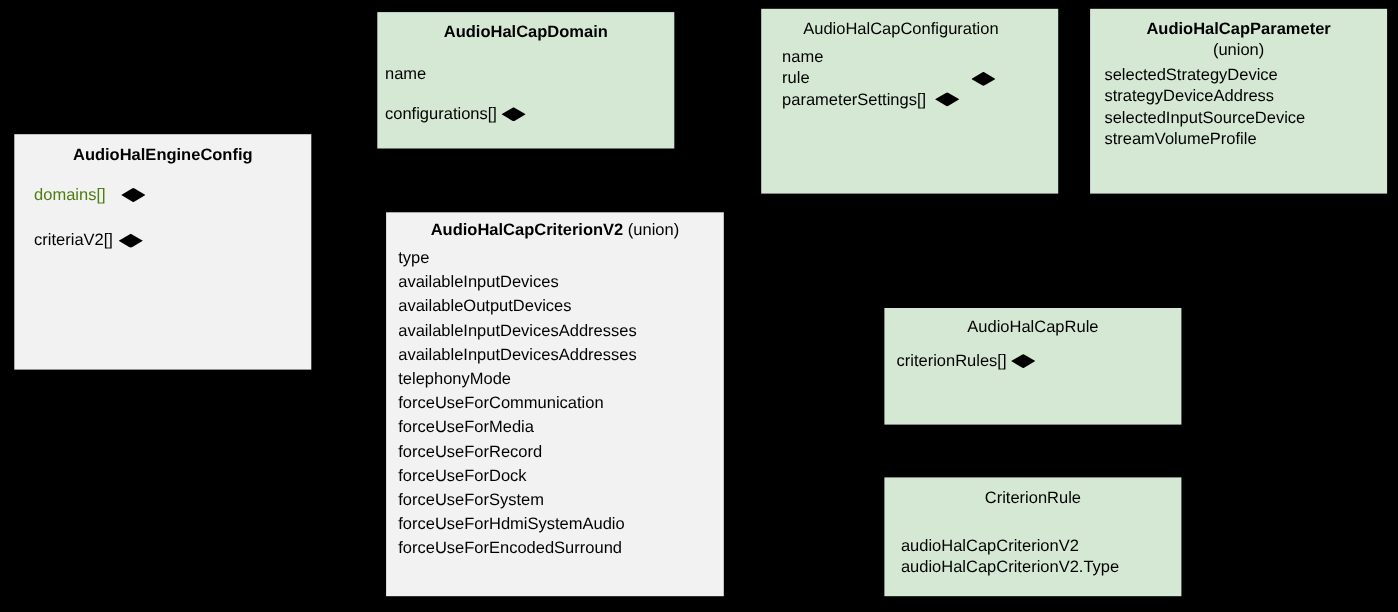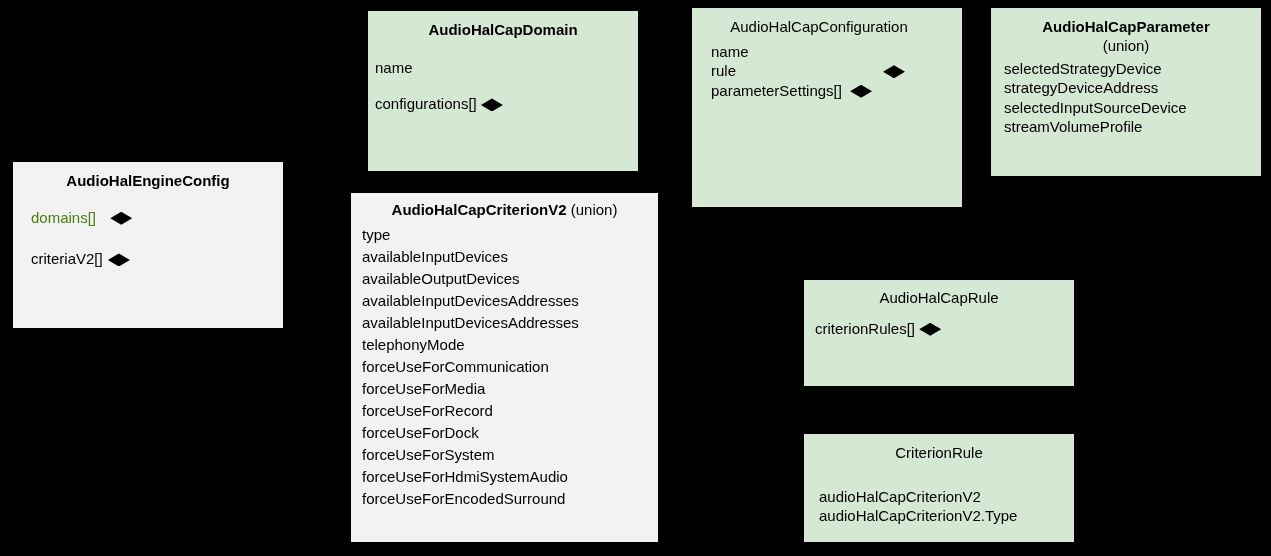--- a/index.html
+++ b/index.html
@@ -90,48 +90,48 @@
   <div class="edge-h" style="left:903px; top:82px; width:37px;"></div>
   <div class="edge-v" style="left:940px; top:82px; height:94px;"></div>
 
   <div class="edge-h" style="left:903px; top:106px; width:88px;"></div>
 
   <div class="edge-h" style="left:968px; top:325px; width:107px;"></div>
 
   <div class="edge-h" style="left:968px; top:356px; width:26px;"></div>
   <div class="edge-v" style="left:993px; top:356px; height:30px;"></div>
 
-  <div class="uml-box box-gray" style="left:13px; top:122px; width:270px; height:166px; padding:10px 0 0 0;margin-top:40px;">
+  <div class="uml-box box-gray" style="left:13px; top:122px; width:270px; height:214px; padding:10px 0 0 0;">
     <div class="box-title">AudioHalEngineConfig</div>
     <div class="attr-list" style="margin-top:18px; padding-left:18px;">
       <div class="attr attr-green" style="margin-bottom:24px;">
         <span>domains[]</span>
         <span class="diamond" style="margin-left:10px;"></span>
       </div>
       <div class="attr">
         <span>criteriaV2[]</span>
         <span class="diamond" style="margin-left:1px;"></span>
       </div>
     </div>
   </div>
 
-  <div class="uml-box box-green" style="left:368px; top:11px; width:270px; height:160px; padding:10px 0 0 0;">
+  <div class="uml-box box-green" style="left:343px; top:11px; width:270px; height:124px; padding:10px 0 0 0;">
     <div class="box-title">AudioHalCapDomain</div>
     <div class="attr-list" style="margin-top:19px; padding-left:7px;">
       <div class="attr" style="margin-bottom:19px;">
         <span>name</span>
       </div>
       <div class="attr">
         <span>configurations[]</span>
         <span class="diamond" style="margin-left:0px;"></span>
       </div>
     </div>
   </div>
 
-  <div class="uml-box box-green" style="left:692px; top:8px; width:270px; height:199px; padding:10px 16px 0 0;">
+  <div class="uml-box box-green" style="left:692px; top:8px; width:270px; height:168px; padding:10px 16px 0 0;">
     <div class="box-title plain">AudioHalCapConfiguration</div>
     <div class="attr-list" style="margin-top:5px; padding-left:19px; line-height:1.3;">
       <div class="attr">
         <span>name</span>
       </div>
       <div class="attr">
         <span>rule</span>
         <span class="diamond" style="position:absolute; left:172px; top:4px;"></span>
       </div>
       <div class="attr">

